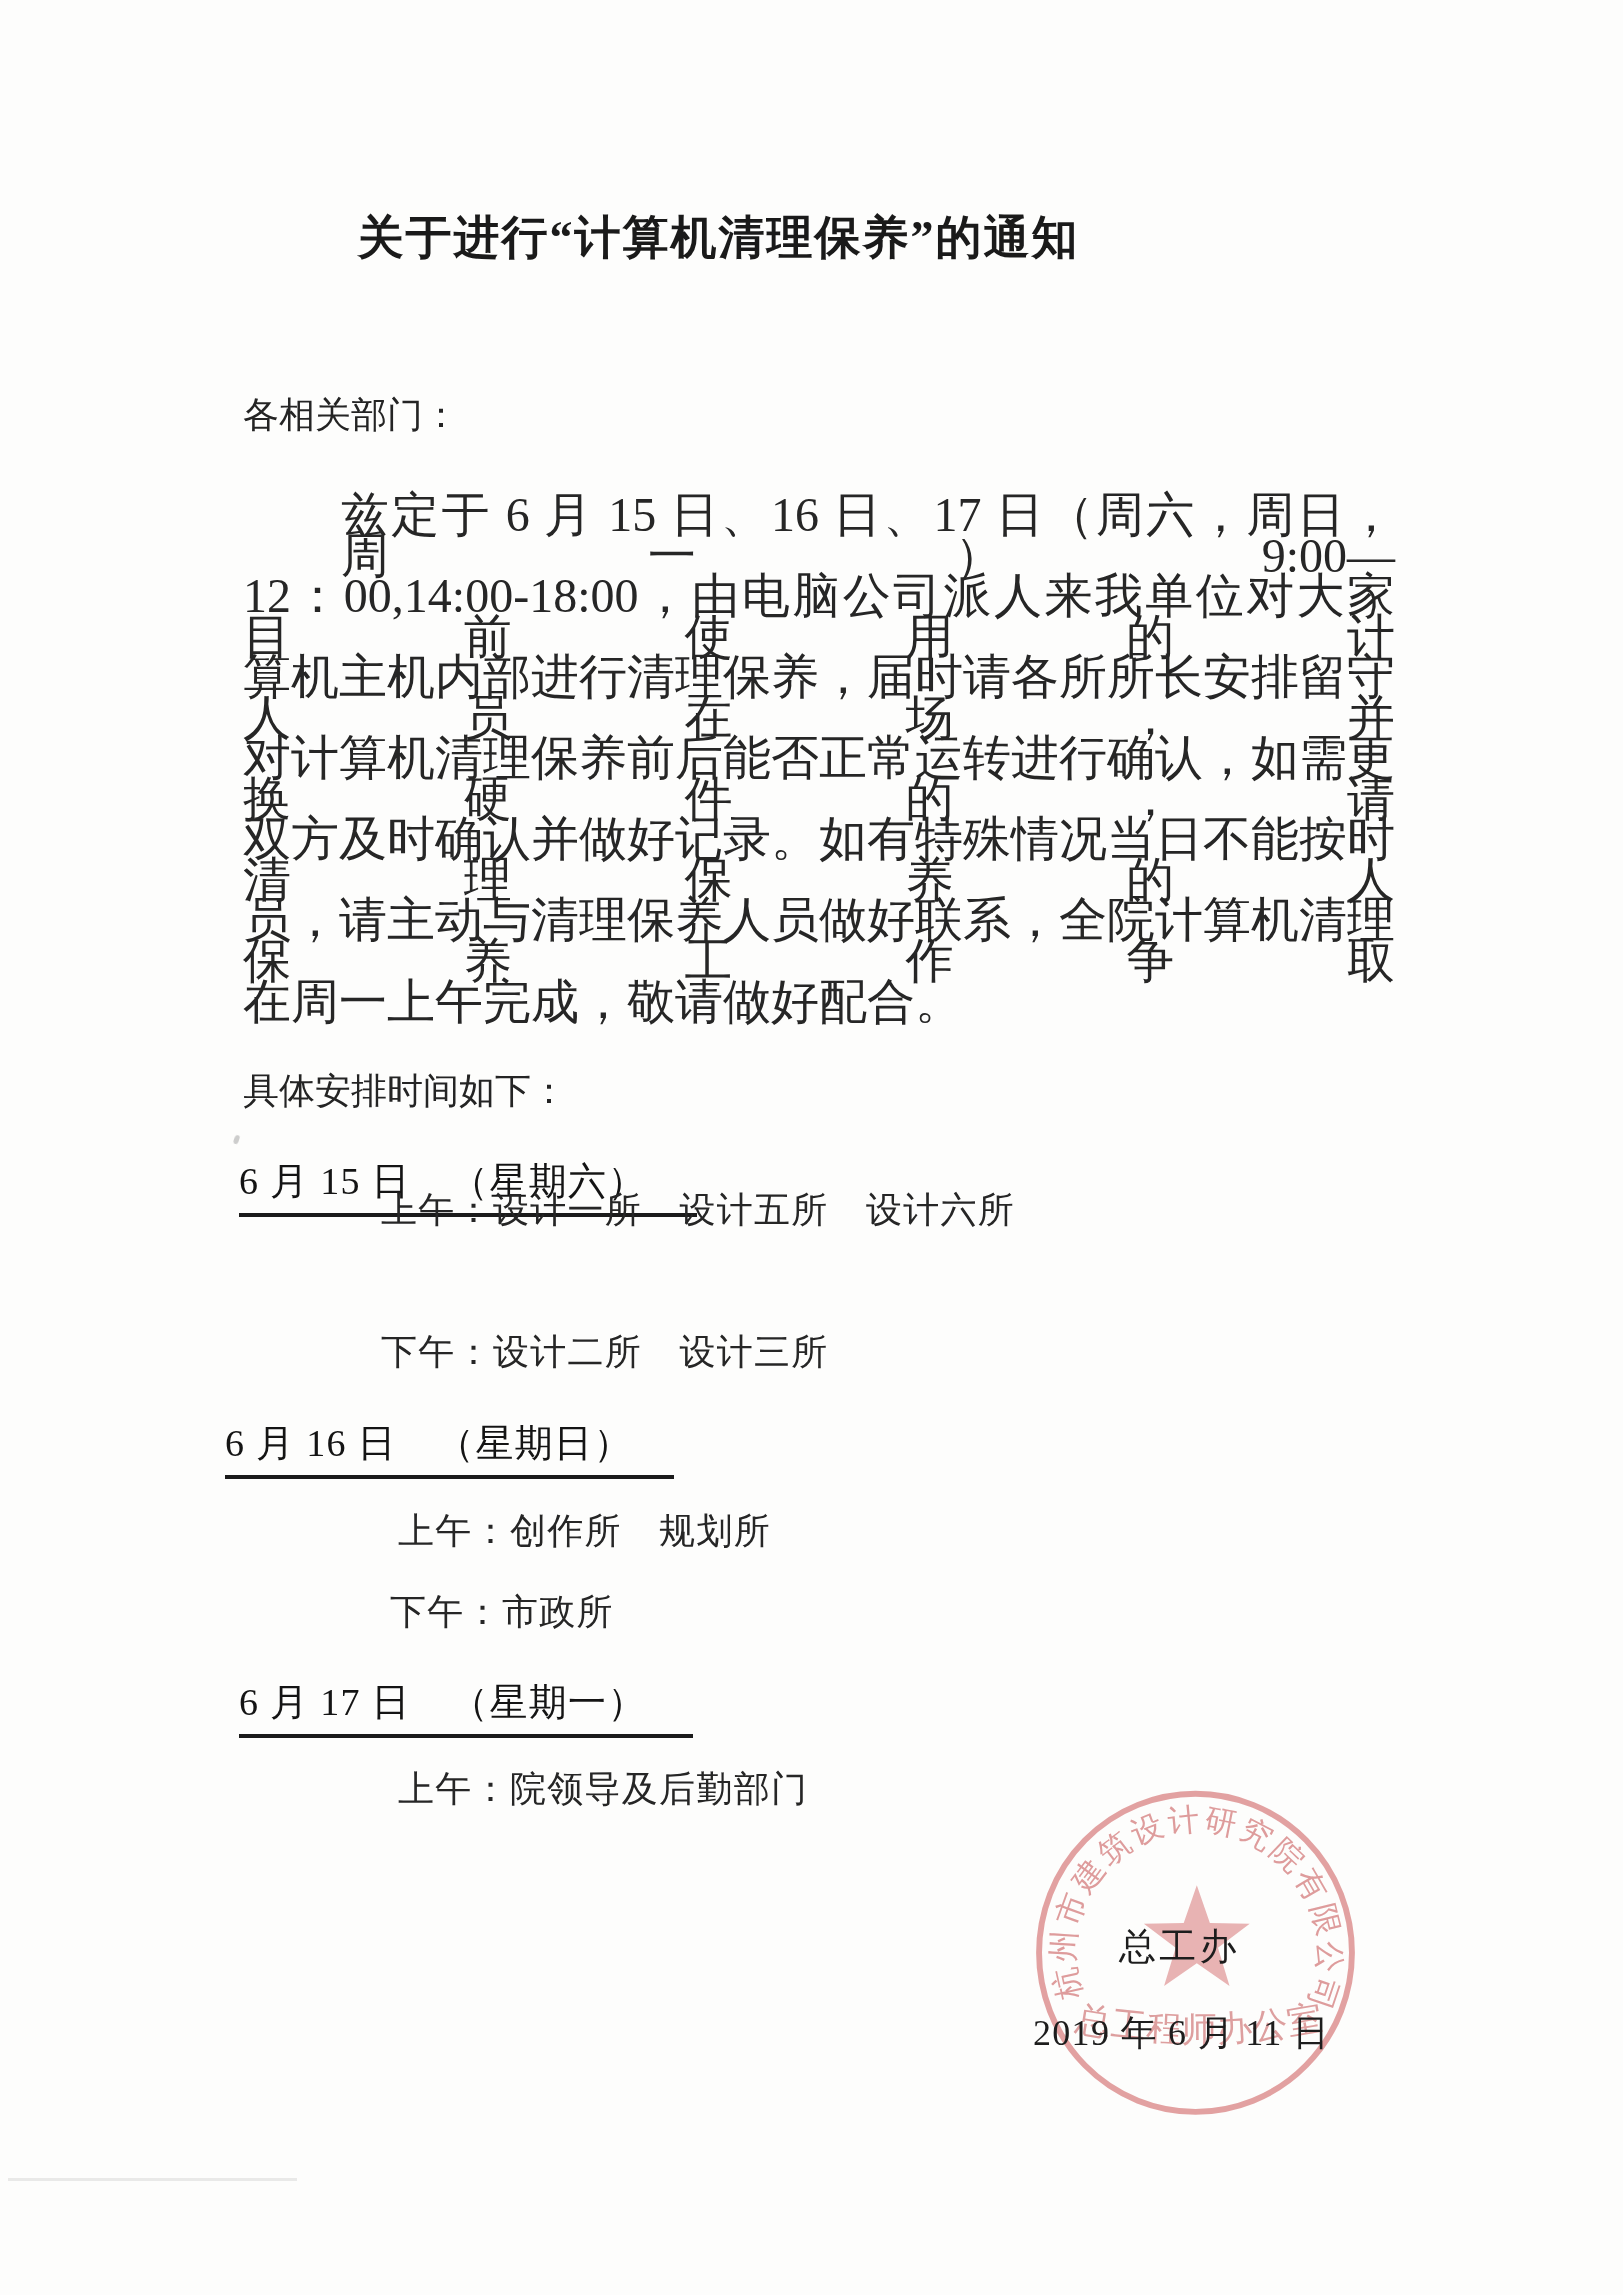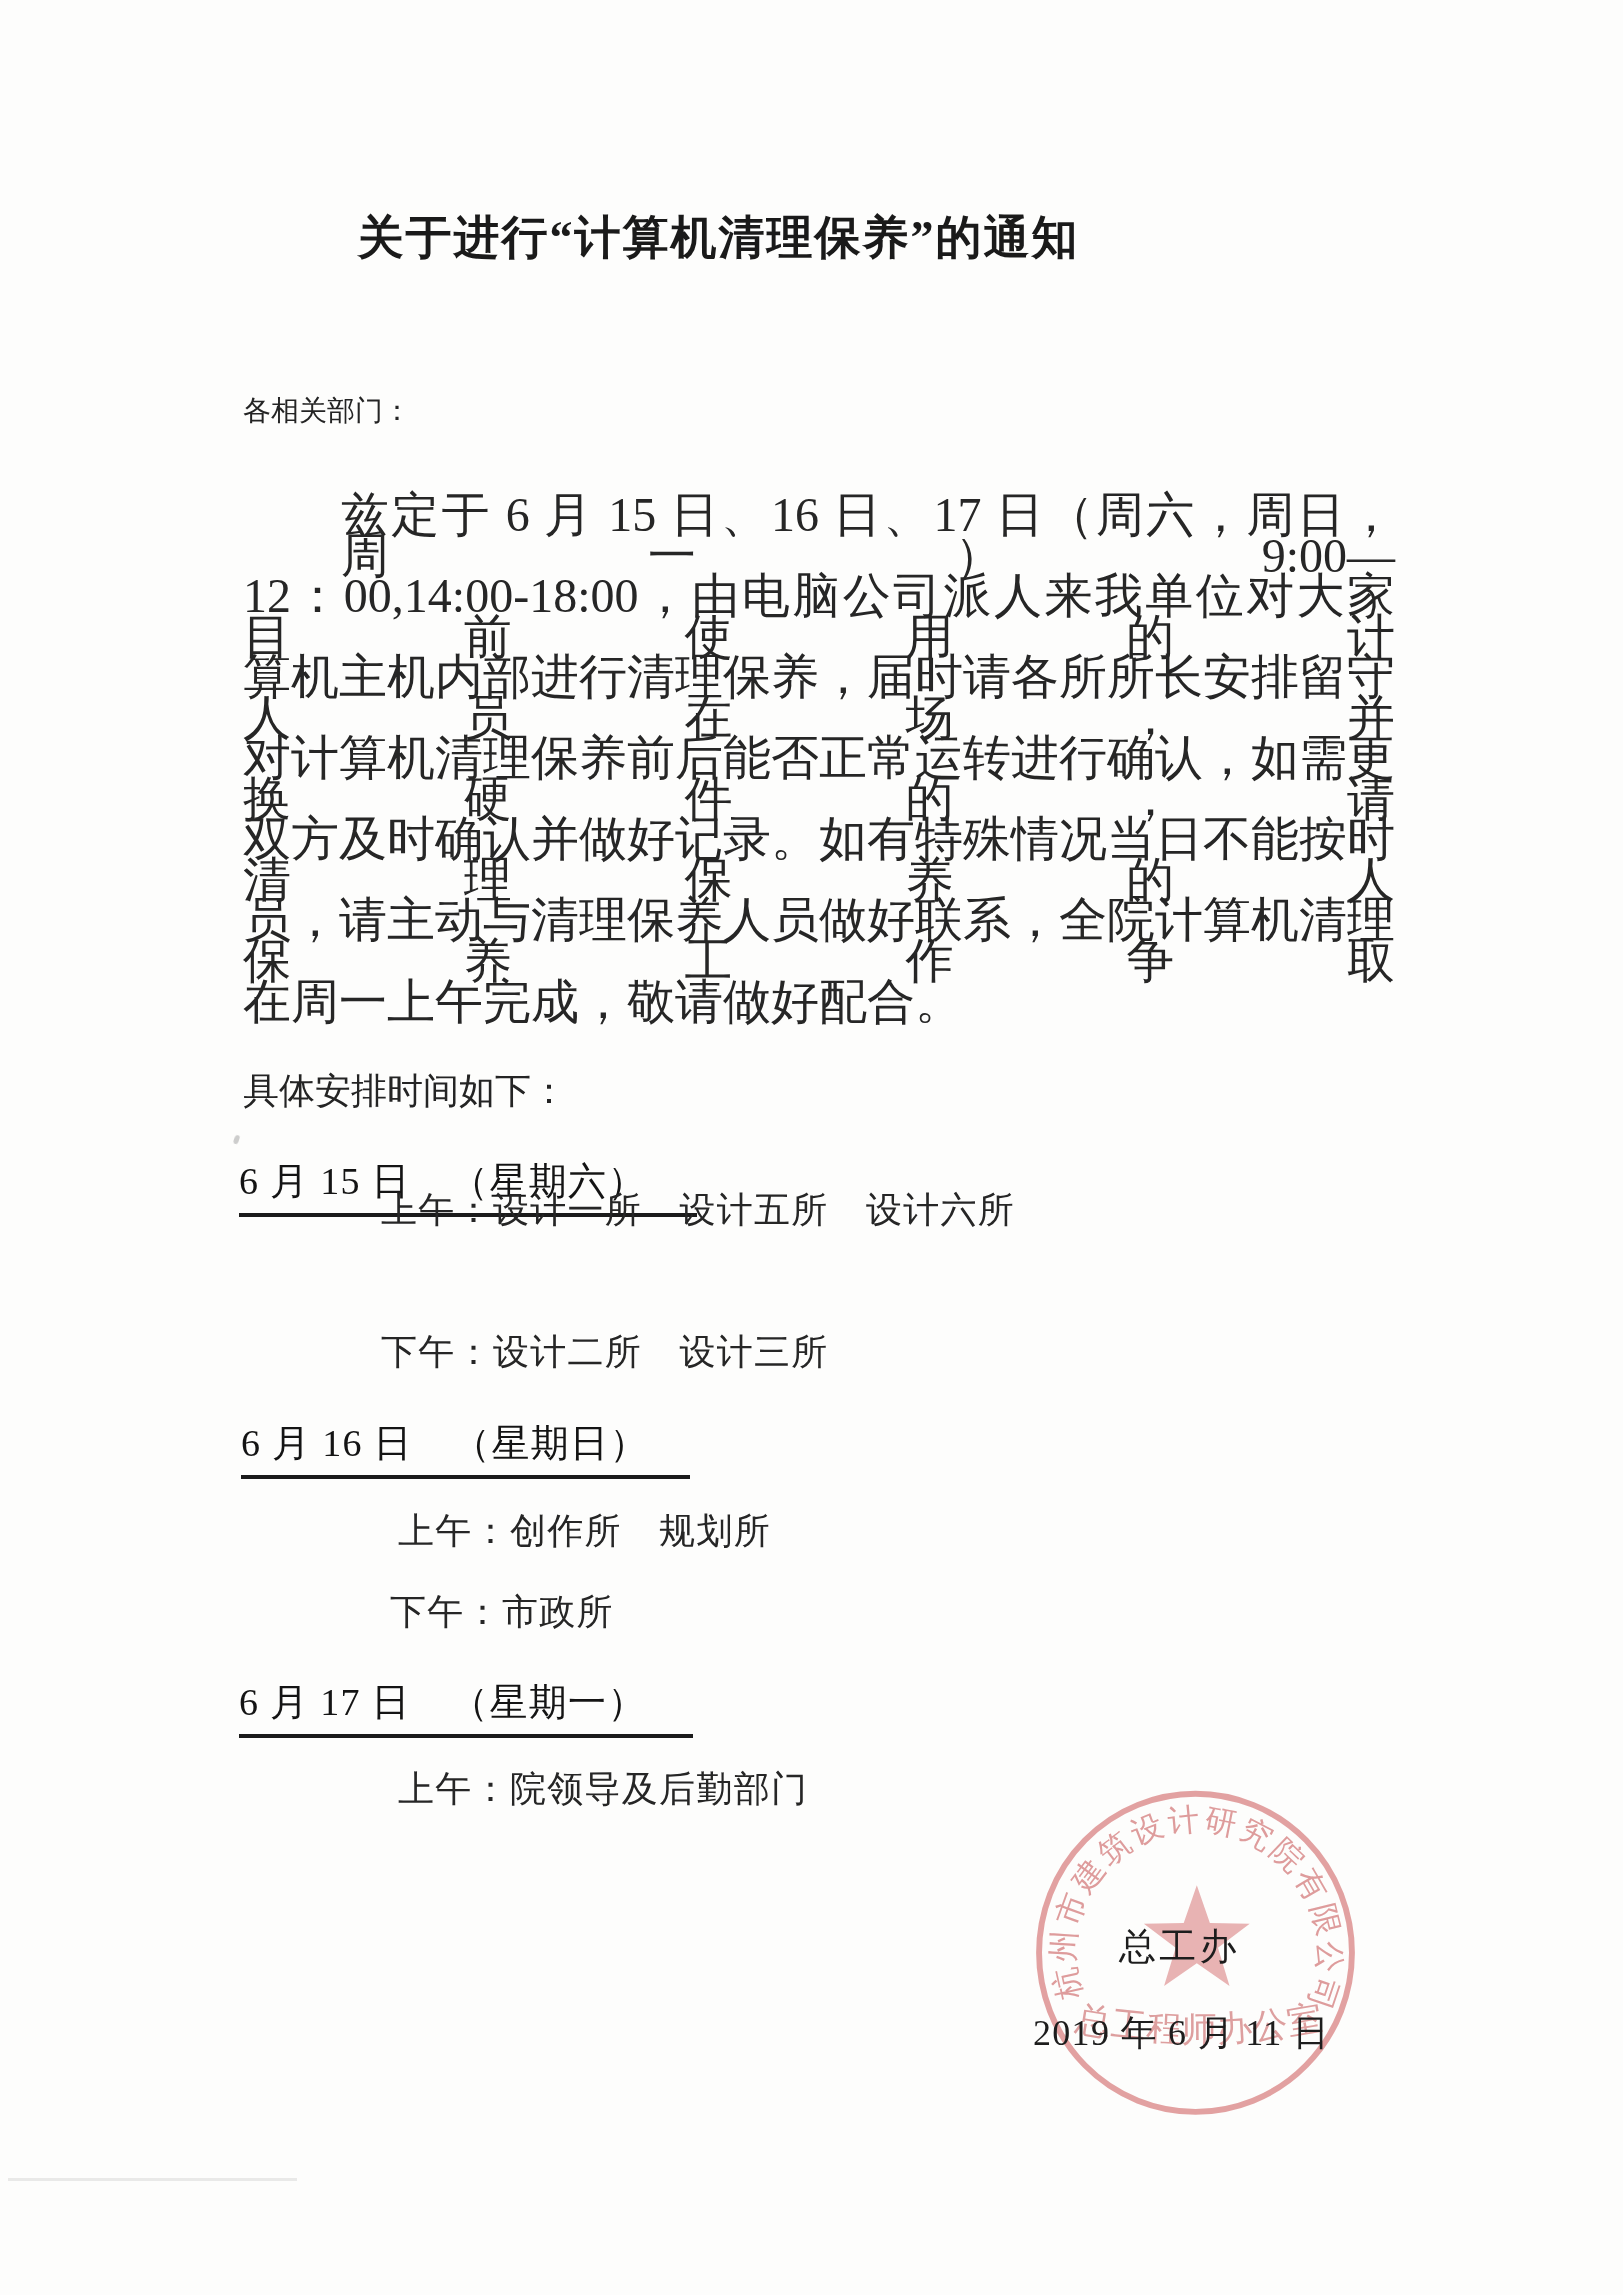--- a/index.html
+++ b/index.html
@@ -11,21 +11,21 @@
     font-family:"Liberation Serif","DejaVu Serif",serif;
     color:#222;
   }
   .abs{position:absolute;line-height:1;}
   .title{
     top:215px;left:0;width:1437px;
     text-align:center;
     font-size:46px;font-weight:600;
     letter-spacing:2px;color:#1a1a1a;
   }
-  .salutation{top:397px;left:243px;font-size:28px;color:#242424;}
+  .salutation{top:397px;left:243px;font-size:36px;color:#242424;}
   .pline{
     left:243px;width:1152px;
     font-size:48px;line-height:41px;
     color:#262626;
     text-align:justify;text-align-last:justify;
     text-justify:inter-character;
   }
   .pline.indent{left:243px;width:1054px;padding-left:98px;}
   .pline.last{text-align-last:left;width:auto;}
   .intro{top:1073px;left:243px;font-size:36px;color:#242424;}
@@ -68,21 +68,21 @@
   <div class="abs pline" style="top:818px">双方及时确认并做好记录。如有特殊情况当日不能按时清理保养的人</div>
   <div class="abs pline last" style="top:981px">在周一上午完成，敬请做好配合。</div>
   <div class="abs pline" style="top:899px">员，请主动与清理保养人员做好联系，全院计算机清理保养工作争取</div>
 
   <div class="abs intro">具体安排时间如下：</div>
 
   <div class="abs date-heading" style="top:1162px;left:239px;width:458px">6 月 15 日　（星期六）</div>
   <div class="abs sched-line" style="top:1192px;left:381px">上午：设计一所　设计五所　设计六所</div>
   <div class="abs sched-line" style="top:1334px;left:381px">下午：设计二所　设计三所</div>
 
-  <div class="abs date-heading" style="top:1424px;left:241px;width:449px">6 月 16 日　（星期日）</div>
+  <div class="abs date-heading" style="top:1424px;left:225px;width:449px">6 月 16 日　（星期日）</div>
   <div class="abs sched-line" style="top:1513px;left:398px">上午：创作所　规划所</div>
   <div class="abs sched-line" style="top:1594px;left:390px">下午：市政所</div>
 
   <div class="abs date-heading" style="top:1683px;left:239px;width:454px">6 月 17 日　（星期一）</div>
   <div class="abs sched-line" style="top:1771px;left:398px">上午：院领导及后勤部门</div>
 
   <svg class="abs seal" width="343" height="343" viewBox="0 0 524 524">
     <ellipse cx="262" cy="267" rx="239" ry="243" fill="none" stroke="#db8a8a" stroke-width="9" opacity="0.8"></ellipse>
     <polygon points="264,164 284,221.5 344.8,222.7 296.3,259.5 314,317.8 264,283 214,317.8 231.7,259.5 183.2,222.7 244,221.5" fill="#e2a0a0" opacity="0.8"></polygon>
     <defs>

